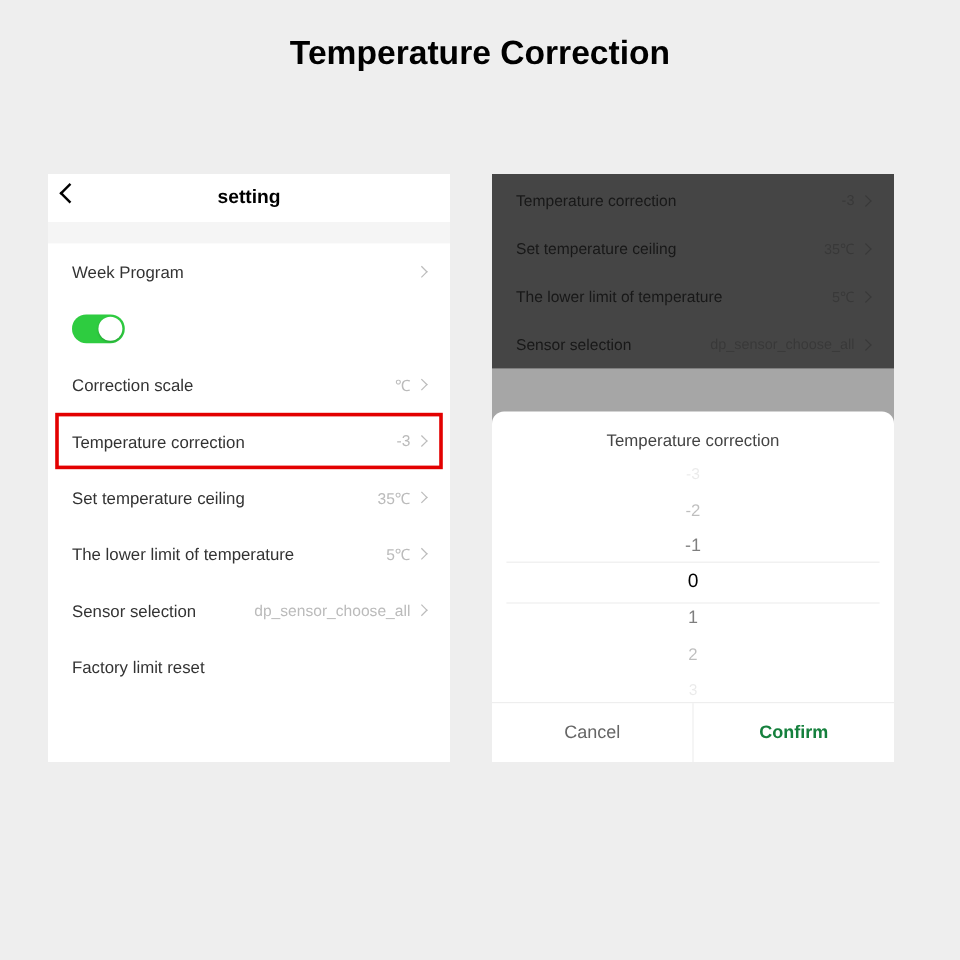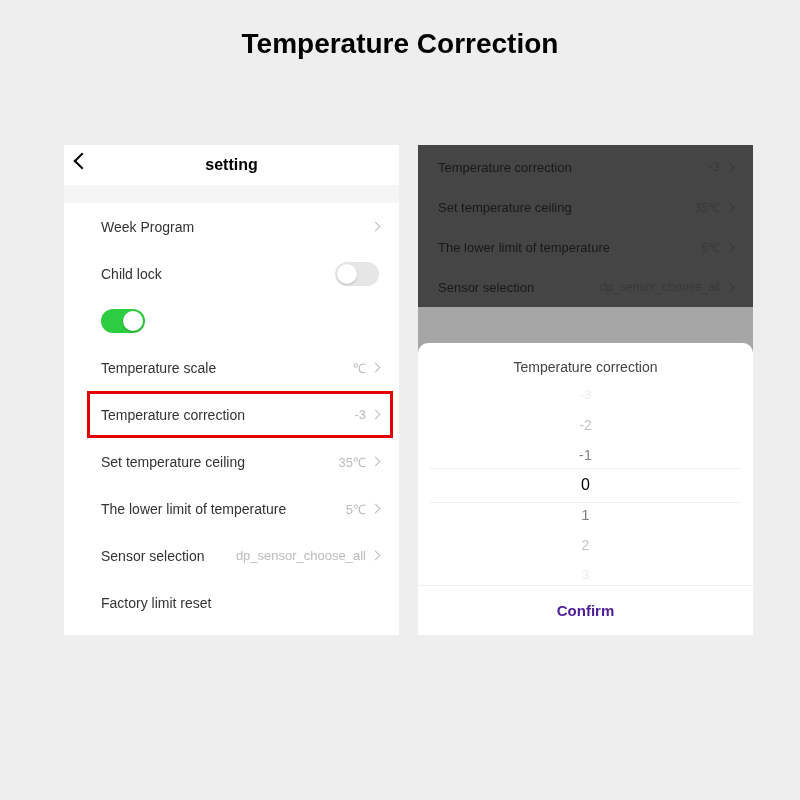--- a/index.html
+++ b/index.html
@@ -13,25 +13,24 @@
   }
   .page-title {
     text-align: center;
     font-size: 28px;
     font-weight: 700;
     padding-top: 28px;
     color: #000;
   }
   .phones {
     display: flex;
-    gap: 19px;
+    gap: 35px;
     position: absolute;
     top: 145px;
     left: 40px;
-    margin-left: 24px;
   }
   .phone {
     width: 335px;
     height: 490px;
     background: #fff;
     position: relative;
     overflow: hidden;
   }
 
   
@@ -52,21 +51,21 @@
     transform: rotate(45deg);
   }
   .nav-title {
     width: 100%; text-align: center;
     font-size: 16px; font-weight: 600;
   }
   .sep {
     height: 18px;
     background: #f5f5f5;
   }
-  .list { background: #fff; padding-left: 17px; }
+  .list { background: #fff; }
   .row {
     height: 47px;
     display: flex;
     align-items: center;
     padding: 0 20px;
     font-size: 14px;
     color: #333;
     position: relative;
   }
   .row .label { flex: 1; }
@@ -167,21 +166,21 @@
     display:flex;
     border-top:1px solid #eee;
     height: 50px;
   }
   .sheet-btns > div {
     flex:1;
     display:flex; align-items:center; justify-content:center;
     font-size:15px;
   }
   .sheet-btns .cancel { color:#666; border-right:1px solid #eee; }
-  .sheet-btns .confirm { font-weight:700; color:#4c1d95; }
+  .sheet-btns .confirm { font-weight:700; color:#15803d; }
 </style>
 </head>
 <body>
 
 <div class="page-title">Temperature Correction</div>
 
 <div class="phones">
 
   <div class="phone">
     <div class="nav">
@@ -189,35 +188,29 @@
       <div class="nav-title">setting</div>
     </div>
     <div class="sep"></div>
     <div class="list">
 
       <div class="row">
         <span class="label">Week Program</span>
         <span class="chev"></span>
       </div>
 
-      <div class="row">
-        <span class="label">Child lock</span>
-        <span class="toggle off">
-            <span class="knob"></span>
-          </span>
-      </div>
 
       <div class="row">
         <span class="toggle on">
             <span class="knob"></span>
           </span>
       </div>
 
       <div class="row">
-        <span class="label">Temperature scale</span>
+        <span class="label">Correction scale</span>
         <span class="val">℃</span>
         <span class="chev"></span>
       </div>
 
       <div class="row" style="position:relative;">
         <span class="label">Temperature correction</span>
         <span class="val">-3</span>
         <span class="chev"></span>
         <span class="highlight"></span>
       </div>
@@ -280,17 +273,18 @@
           <div class="picker-item f3">-3</div>
           <div class="picker-item f2">-2</div>
           <div class="picker-item f1">-1</div>
           <div class="picker-item">0</div>
           <div class="picker-item f1">1</div>
           <div class="picker-item f2">2</div>
           <div class="picker-item f3">3</div>
         </div>
       </div>
       <div class="sheet-btns">
+        <div class="cancel">Cancel</div>
         <div class="confirm">Confirm</div>
       </div>
     </div>
   </div>
 </div>
 
 </body></html>

